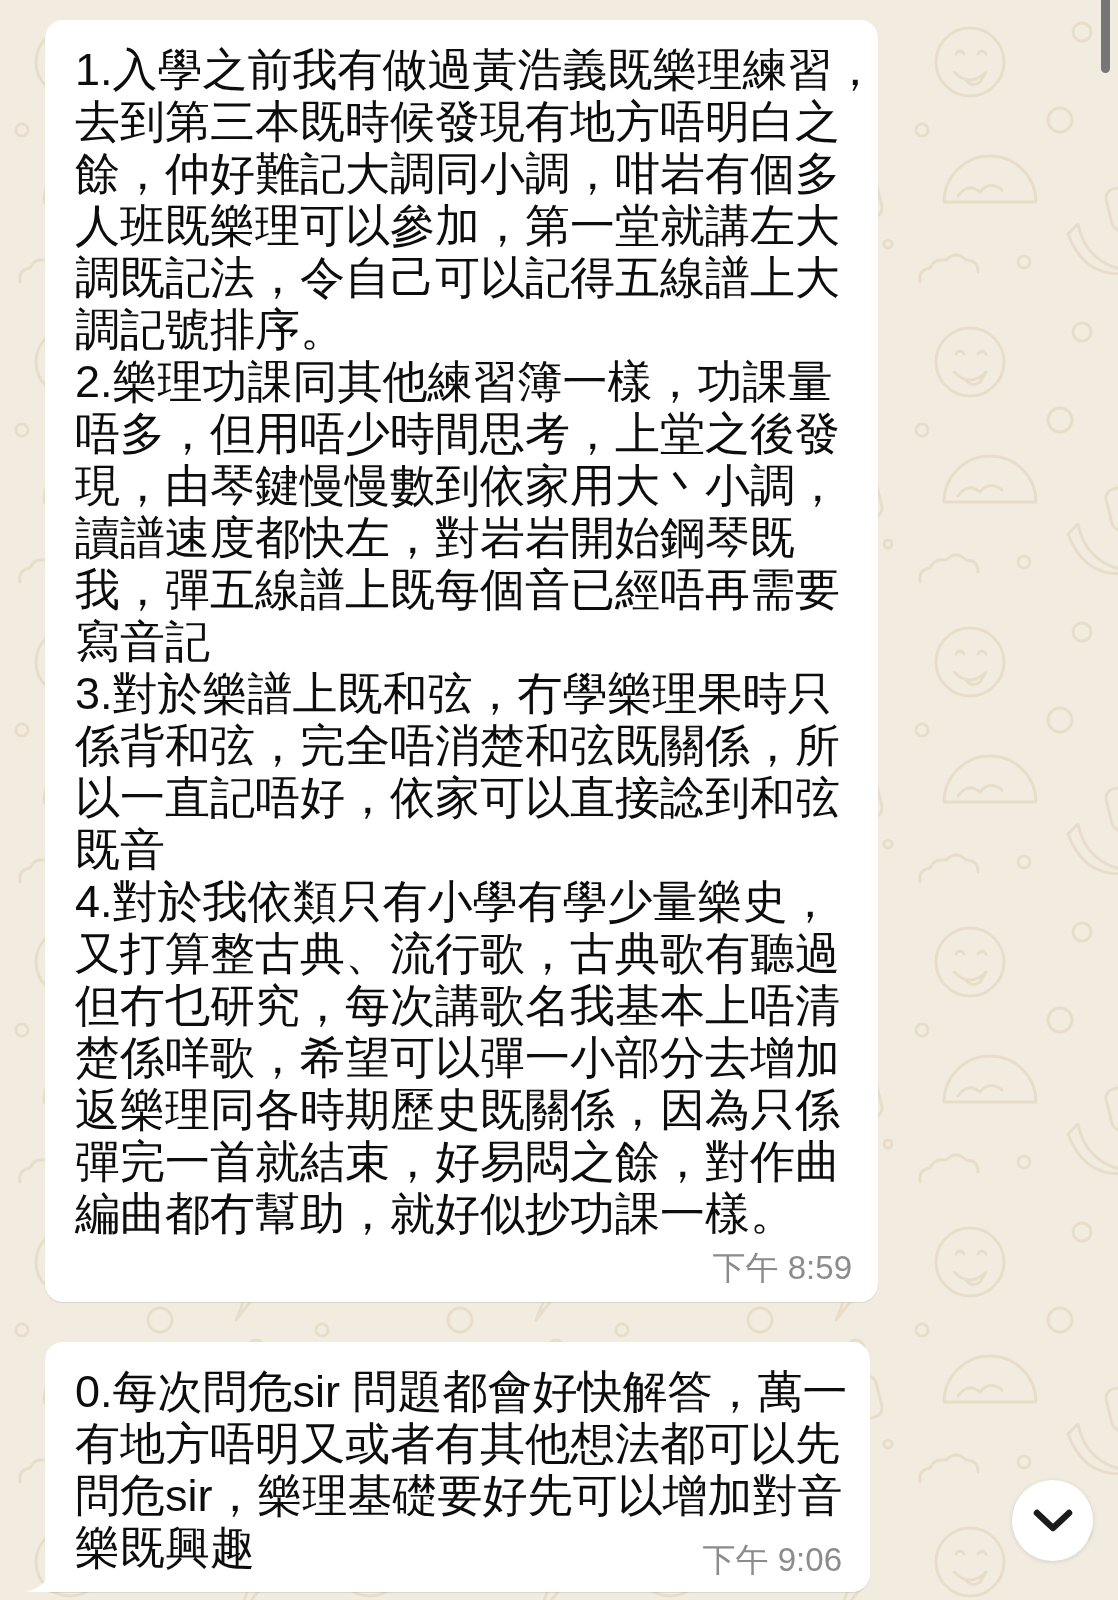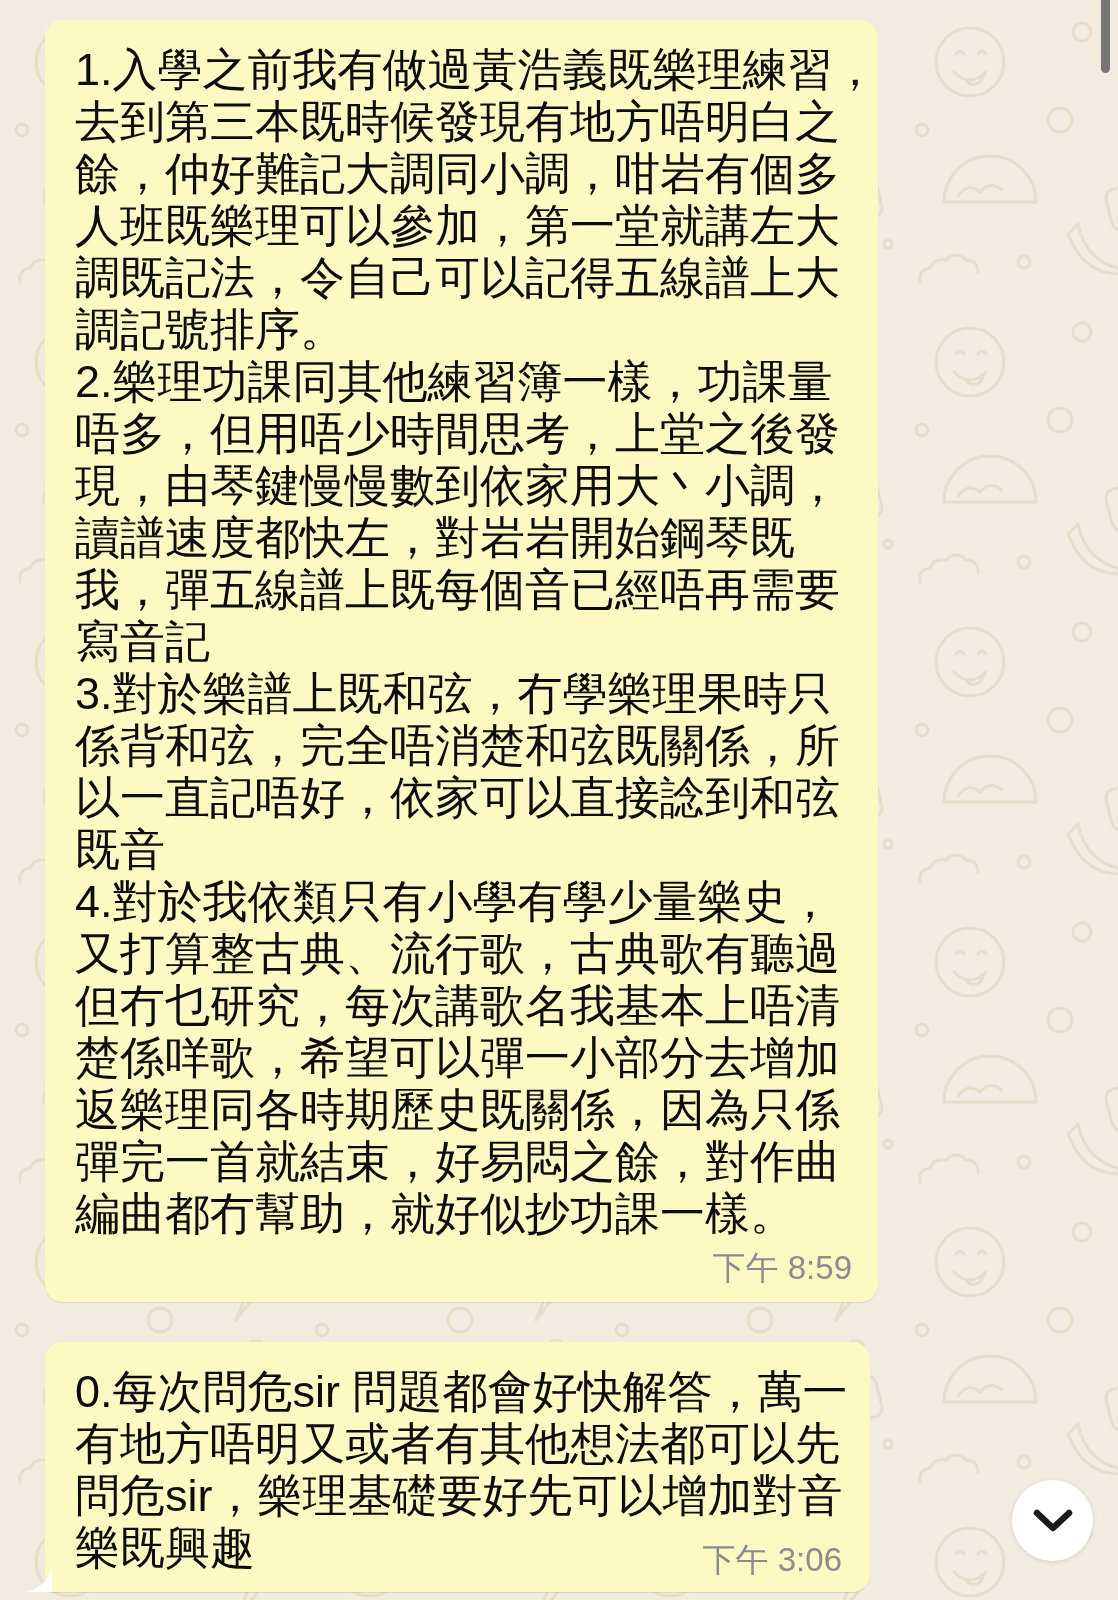--- a/index.html
+++ b/index.html
@@ -21,21 +21,21 @@
   }
   .message-list {
     position: absolute;
     inset: 0;
     z-index: 1;
   }
   .bubble {
     position: absolute;
     left: 45px;
     box-sizing: border-box;
-    background: #fef9c3;
+    background: #ffffff;
     border-radius: 18px;
     box-shadow: 0 1px 1px rgba(0,0,0,0.10);
   }
   .bubble-1 {
     top: 20px;
     width: 833px;
     padding: 24px 26px 16px 30px;
   }
   .bubble-2 {
     top: 1342px;
@@ -161,21 +161,21 @@
 彈完一首就結束，好易悶之餘，對作曲
 編曲都冇幫助，就好似抄功課一樣。</div>
     <div class="msg-time">下午 8:59</div>
   </div>
 
   <div class="bubble bubble-2">
     <div class="msg-text">0.每次問危sir 問題都會好快解答，萬一
 有地方唔明又或者有其他想法都可以先
 問危sir，樂理基礎要好先可以增加對音
 樂既興趣</div>
-    <div class="msg-time">下午 3:06</div>
+    <div class="msg-time">下午 9:06</div>
     <svg class="bubble-tail" viewBox="0 0 26 25" aria-hidden="true">
       <path d="M26 0 C24 13 13 22 0 25 L26 25 Z" fill="#ffffff"></path>
     </svg>
   </div>
 
 </div>
 
 <div class="scrollbar"></div>
 
 <button class="fab">

